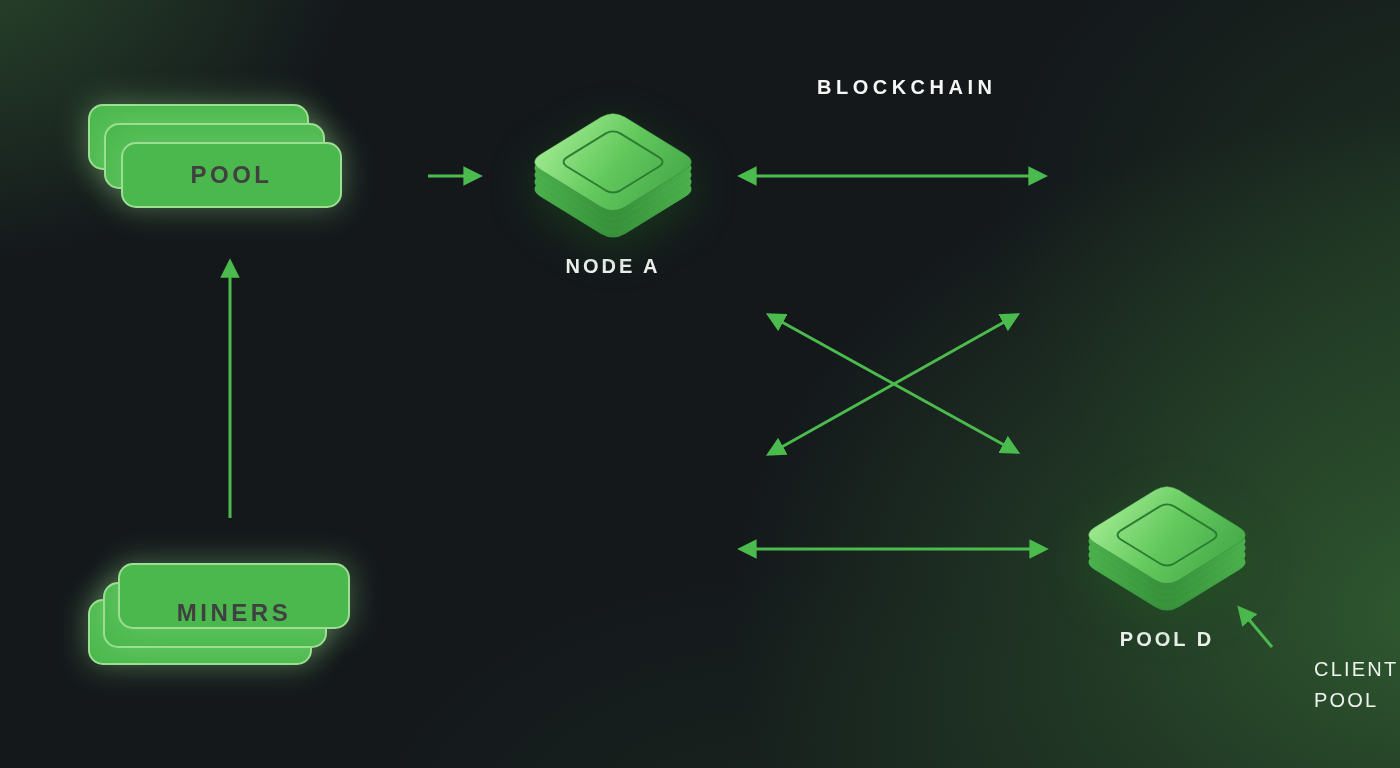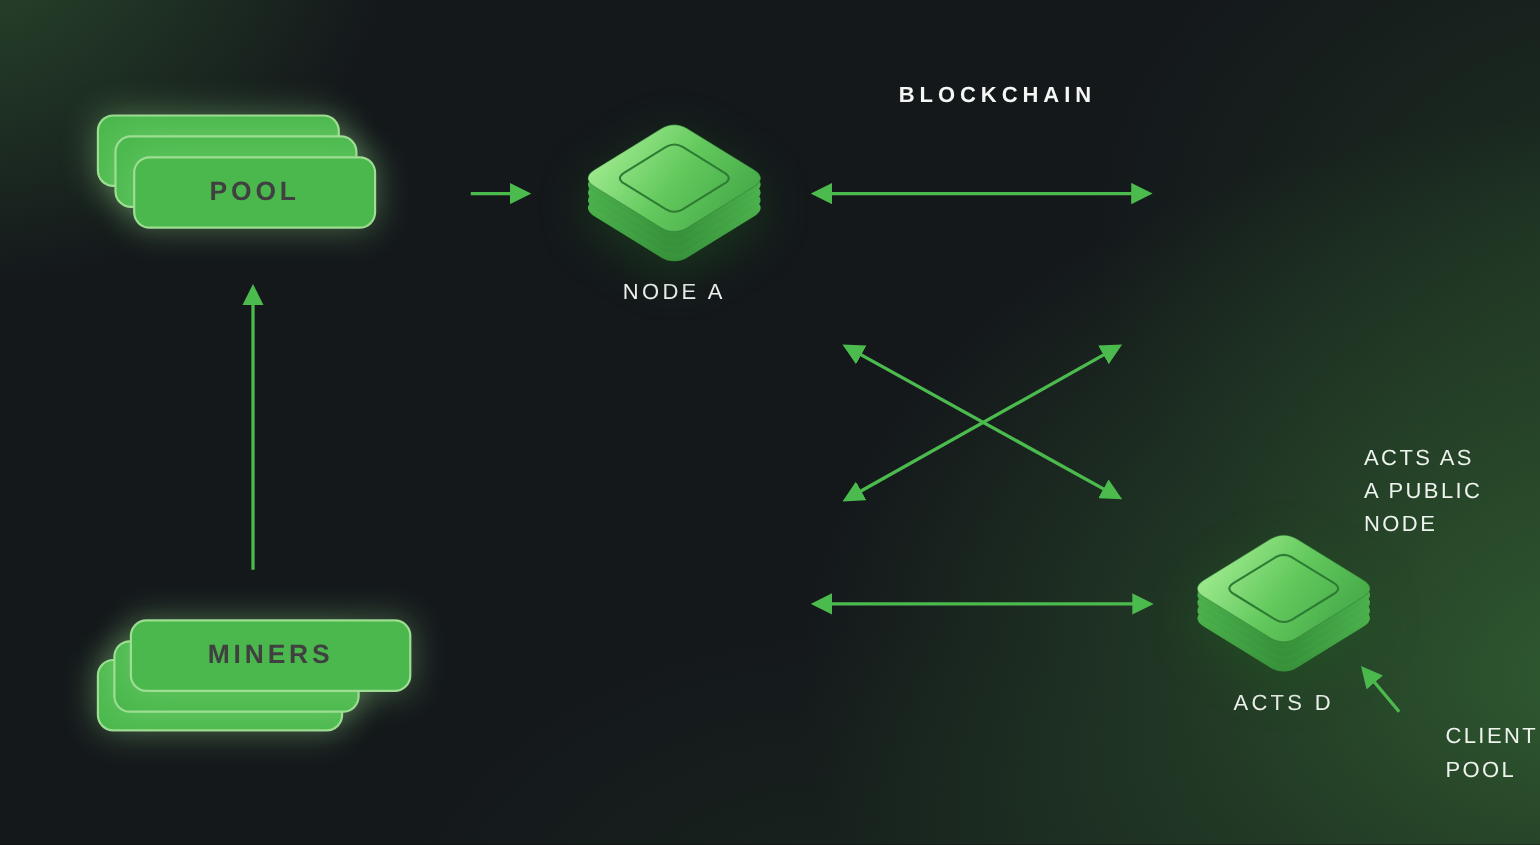--- a/index.html
+++ b/index.html
@@ -35,31 +35,31 @@
     font-weight: 700;
     letter-spacing: 3.5px;
   }
   .pool-stack  { left: 88px;  top: 104px; width: 255px; height: 105px; }
   .pool-stack  .c1 { left: 0;  top: 0;  width: 221px; height: 66px; }
   .pool-stack  .c2 { left: 16px; top: 19px; width: 221px; height: 66px; }
   .pool-stack  .c3 { left: 33px; top: 38px; width: 221px; height: 66px; }
   .miners-stack{ left: 88px;  top: 563px; width: 255px; height: 103px; }
   .miners-stack .c1 { left: 0;   top: 36px; width: 224px; height: 66px; }
   .miners-stack .c2 { left: 15px; top: 19px; width: 224px; height: 66px; }
-  .miners-stack .c3 { left: 30px; top: 0;   width: 256px; height: 66px; }
+  .miners-stack .c3 { left: 30px; top: 0;   width: 232px; height: 66px; align-items: flex-end; }
 
   
   .node { position: absolute; width: 170px; text-align: center; }
   .cube { width: 170px; height: 133px; display: block;
           filter: drop-shadow(0 12px 22px rgba(30,90,30,0.45)); }
   .node-label {
     margin-top: 12px;
     color: #f2f5f2;
     font-size: 20px;
-    font-weight: 400;
+    font-weight: 700;
     letter-spacing: 3px;
     white-space: nowrap;
   }
   .node-a { left: 528px; top: 110px; }
   .node-b { left: 1082px; top: 112px; }
   .node-c { left: 528px; top: 485px; }
   .node-d { left: 1082px; top: 483px; }
 
   
   .blockchain-title {
@@ -139,26 +139,21 @@
   <div class="node node-a">
     <svg class="cube">
         <use href="#cube"></use>
       </svg>
     <div class="node-label">NODE A</div>
   </div>
   <div class="node node-d">
     <svg class="cube">
         <use href="#cube"></use>
       </svg>
-    <div class="node-label">ACTS D</div>
+    <div class="node-label">POOL D</div>
   </div>
 
-  <div class="annotation acts-as">
-    <div>ACTS AS</div>
-    <div>A PUBLIC</div>
-    <div>NODE</div>
-  </div>
   <div class="annotation client-apps">
     <div>CLIENT</div>
     <div>POOL</div>
   </div>
 
 </div>
 
 </body></html>

